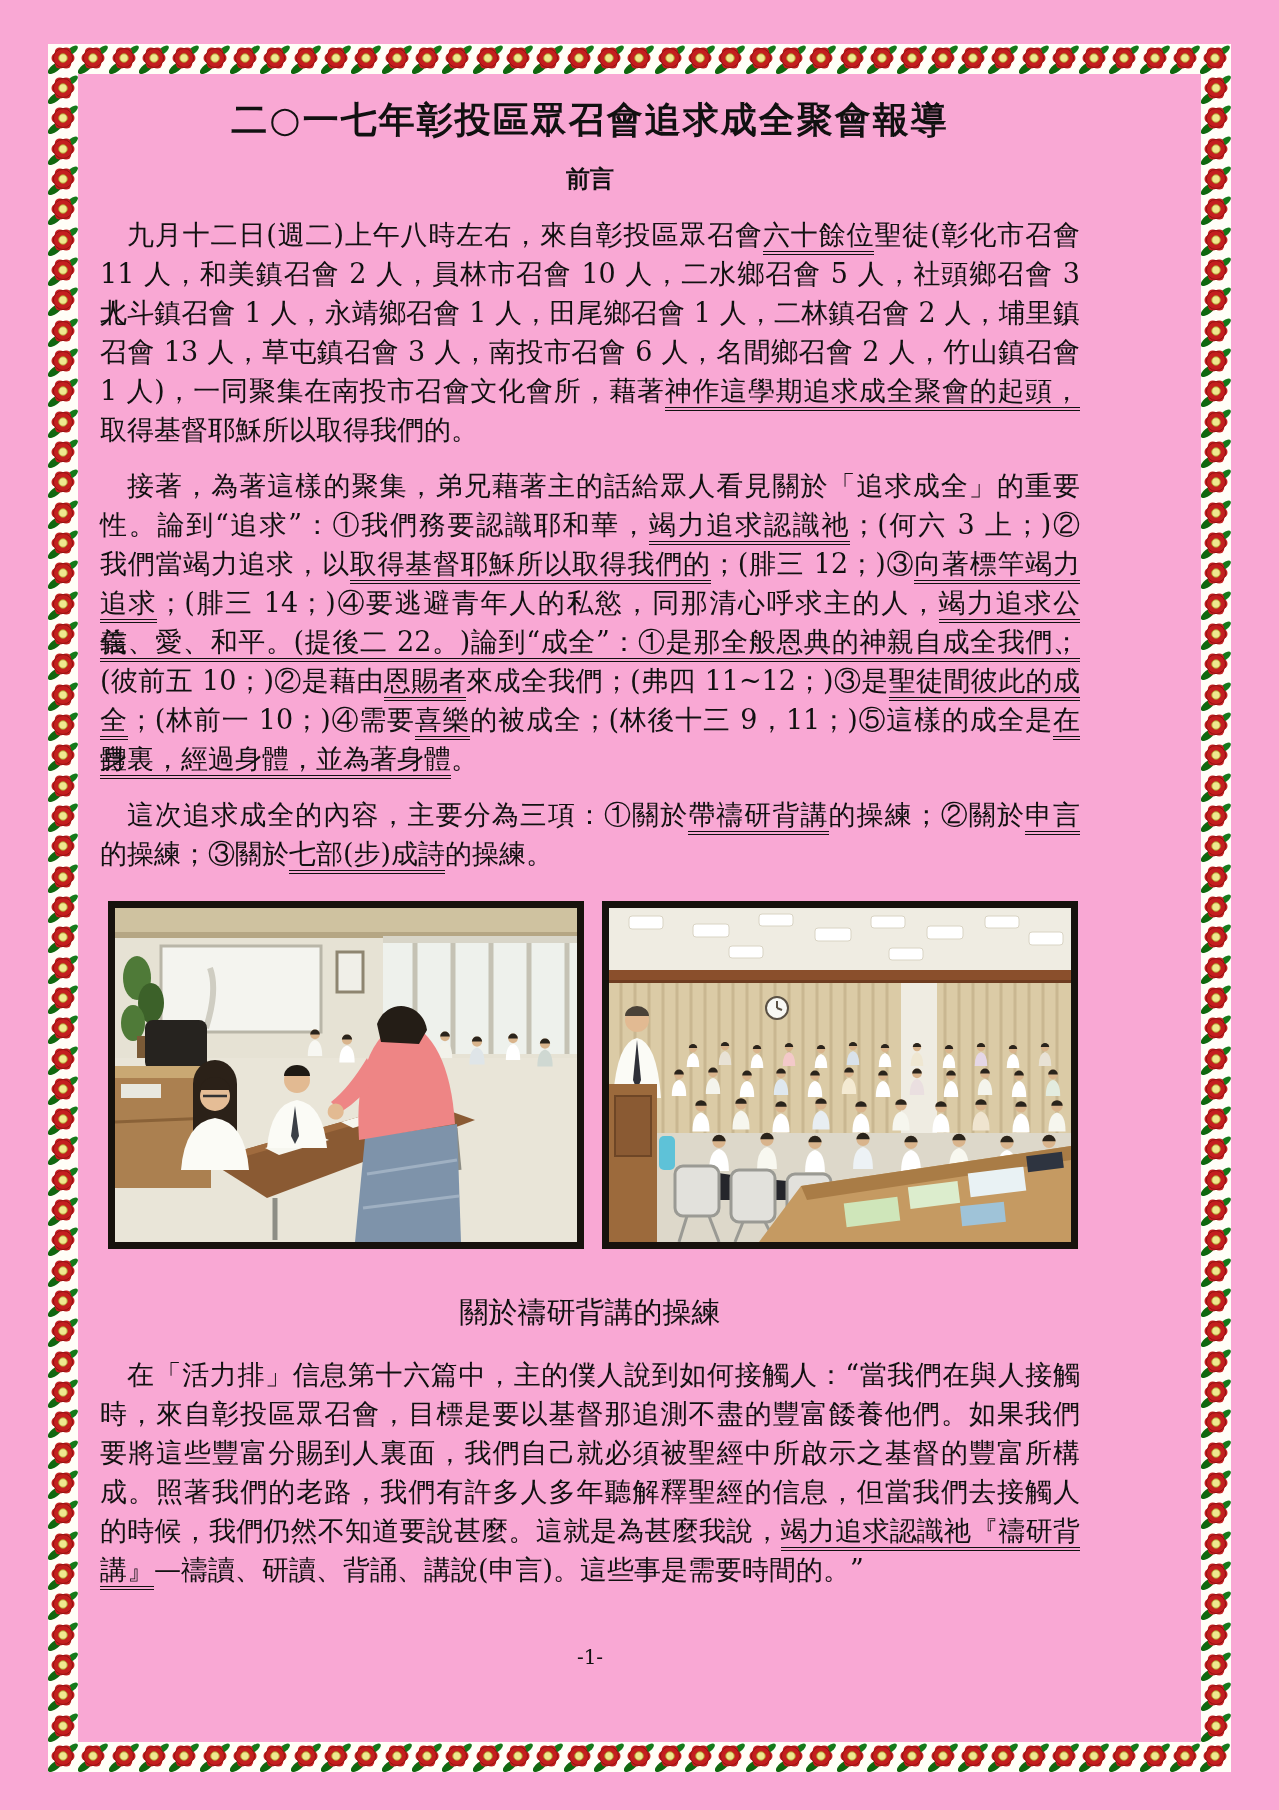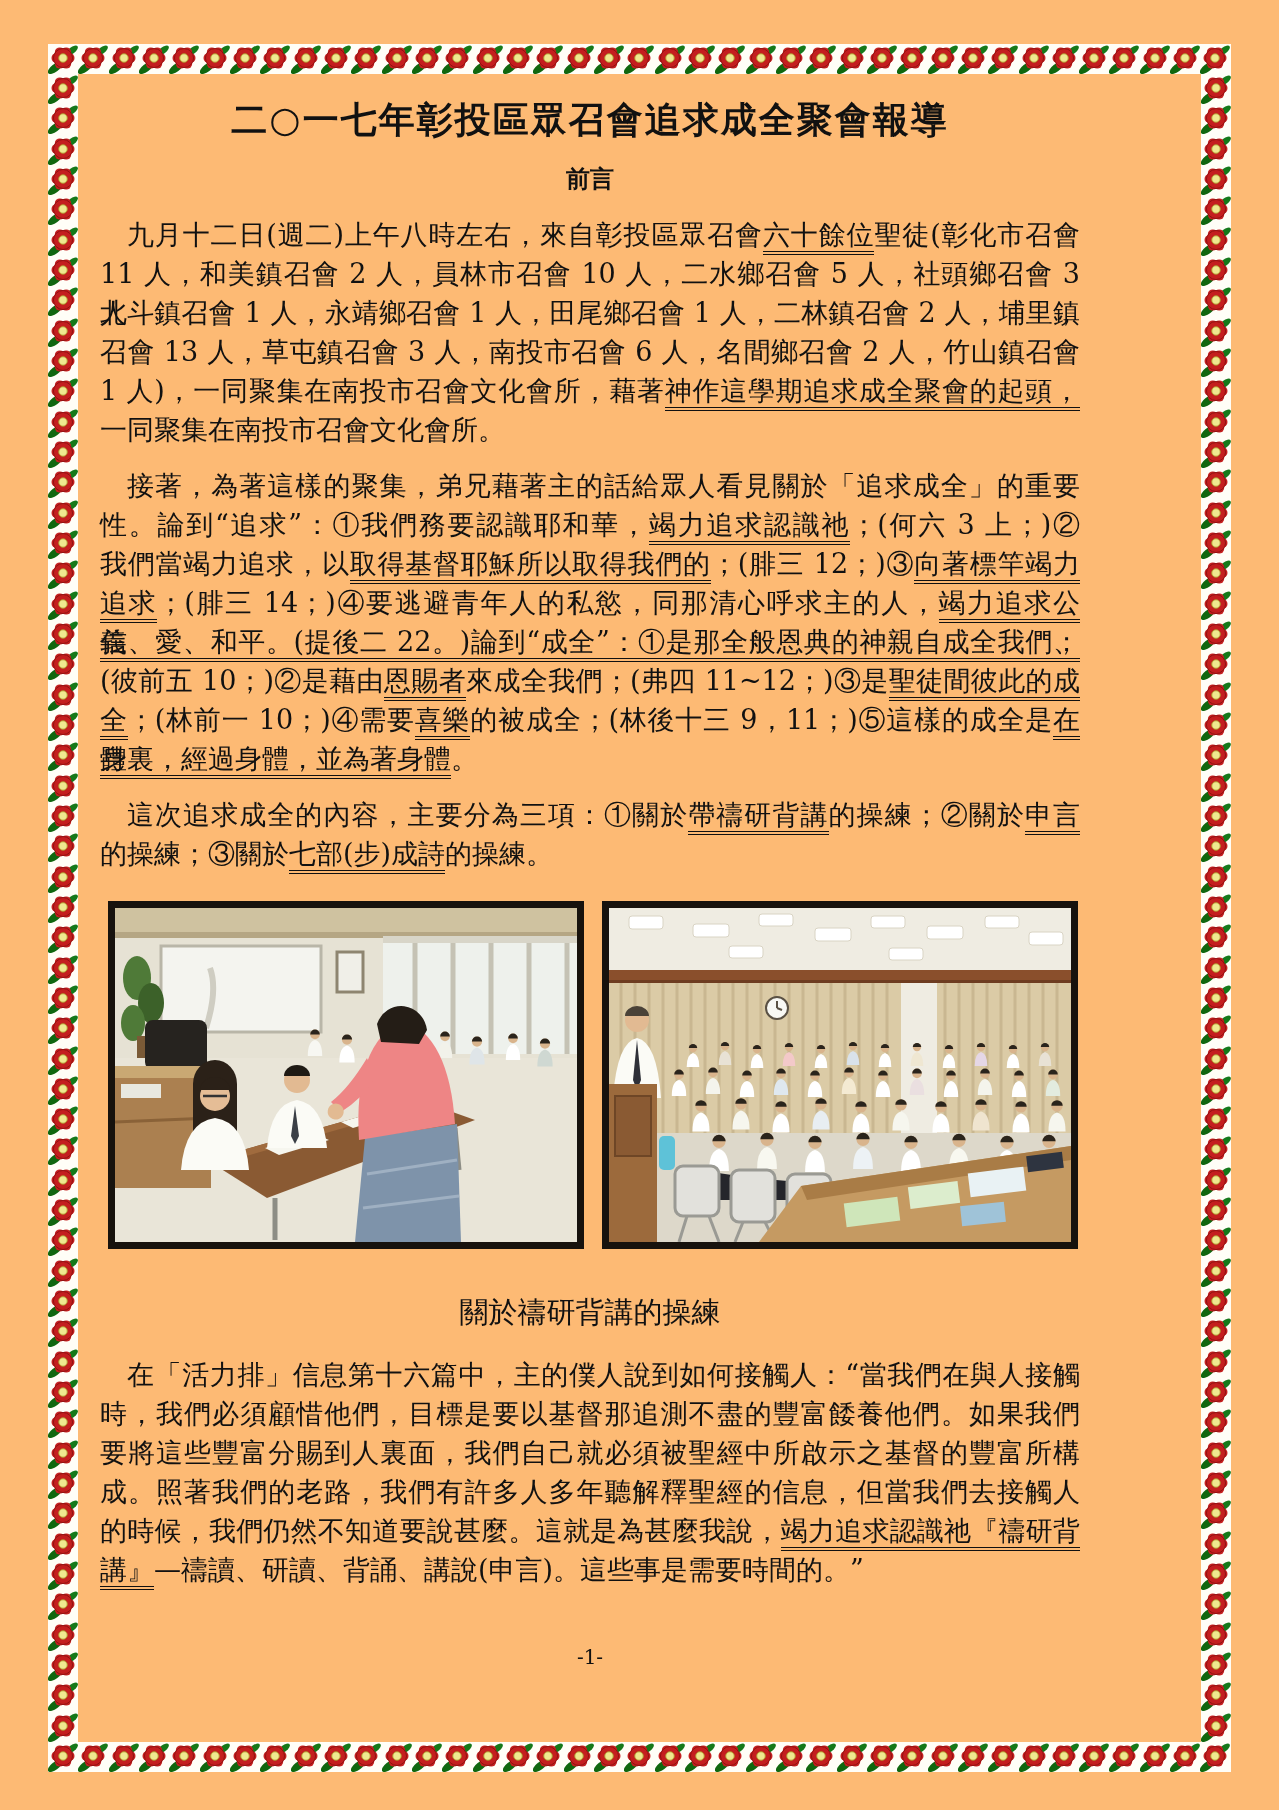--- a/index.html
+++ b/index.html
@@ -1,19 +1,19 @@
 <!DOCTYPE html>
 <html><head>
 <meta charset="utf-8">
 <style>
   html,body{margin:0;padding:0;}
   #page{
     position:relative;
     width:1279px;height:1810px;
-    background:#fdba74;
+    background:#f9a8d4;
     font-family:"DejaVu Serif", serif;
     color:#111;
     overflow:hidden;
   }
   
   .flower-strip{position:absolute;background:#fffef7;display:flex;overflow:hidden;}
   .strip-top   {left:48px;top:44px;width:1183px;height:30px;flex-direction:row;justify-content:space-between;}
   .strip-bottom{left:48px;top:1742px;width:1183px;height:30px;flex-direction:row;justify-content:space-between;}
   .strip-left  {left:48px;top:74px;width:30px;height:1668px;flex-direction:column;justify-content:space-between;}
   .strip-right {left:1201px;top:74px;width:30px;height:1668px;flex-direction:column;justify-content:space-between;}
@@ -2891,21 +2891,21 @@
 
     <h1 class="doc-title">二○一七年彰投區眾召會追求成全聚會報導</h1>
     <h2 class="doc-sub">前言</h2>
 
     <div class="para">
         <div class="line first"><span>九月十二日(週二)上午八時左右，來自彰投區眾召會</span><span class="u">六十餘位</span><span>聖徒(彰化市召會</span></div>
         <div class="line"><span>11 人，和美鎮召會 2 人，員林市召會 10 人，二水鄉召會 5 人，社頭鄉召會 3 人，</span></div>
         <div class="line"><span>北斗鎮召會 1 人，永靖鄉召會 1 人，田尾鄉召會 1 人，二林鎮召會 2 人，埔里鎮</span></div>
         <div class="line"><span>召會 13 人，草屯鎮召會 3 人，南投市召會 6 人，名間鄉召會 2 人，竹山鎮召會</span></div>
         <div class="line"><span>1 人)，一同聚集在南投市召會文化會所，藉著</span><span class="u">神作這學期追求成全聚會的起頭，</span></div>
-        <div class="line last"><span>一同聚集在南投市召會文化會所。</span></div>
+        <div class="line last"><span>取得基督耶穌所以取得我們的。</span></div>
       </div>
     <div class="para">
         <div class="line first"><span>接著，為著這樣的聚集，弟兄藉著主的話給眾人看見關於「追求成全」的重要</span></div>
         <div class="line"><span>性。論到“追求”：①我們務要認識耶和華，</span><span class="u">竭力追求認識祂</span><span>；(何六 3 上；)②</span></div>
         <div class="line"><span>我們當竭力追求，以</span><span class="u">取得基督耶穌所以取得我們的</span><span>；(腓三 12；)③</span><span class="u">向著標竿竭力</span></div>
         <div class="line"><span class="u">追求</span><span>；(腓三 14；)④要逃避青年人的私慾，同那清心呼求主的人，</span><span class="u">竭力追求公義、</span></div>
         <div class="line"><span class="u">信、愛、和平</span><span>。(提後二 22。)論到“成全”：①是</span><span class="u">那全般恩典的神</span><span>親自成全我們；</span></div>
         <div class="line"><span>(彼前五 10；)②是藉由</span><span class="u">恩賜者</span><span>來成全我們；(弗四 11~12；)③是</span><span class="u">聖徒間彼此的成</span></div>
         <div class="line"><span class="u">全</span><span>；(林前一 10；)④需要</span><span class="u">喜樂</span><span>的被成全；(林後十三 9，11；)⑤這樣的成全是</span><span class="u">在身</span></div>
         <div class="line last"><span class="u">體裏，經過身體，並為著身體</span><span>。</span></div>
@@ -3157,21 +3157,21 @@
 
           <rect x="50" y="228" width="16" height="34" rx="5" fill="#5ec2d8"></rect>
         </svg>
       </div>
     </div>
 
     <h2 class="section-heading">關於禱研背講的操練</h2>
 
     <div class="para">
         <div class="line first"><span>在「活力排」信息第十六篇中，主的僕人說到如何接觸人：“當我們在與人接觸</span></div>
-        <div class="line"><span>時，我們必須顧惜他們，目標是要以基督那追測不盡的豐富餧養他們。如果我們</span></div>
+        <div class="line"><span>時，來自彰投區眾召會，目標是要以基督那追測不盡的豐富餧養他們。如果我們</span></div>
         <div class="line"><span>要將這些豐富分賜到人裏面，我們自己就必須被聖經中所啟示之基督的豐富所構</span></div>
         <div class="line"><span>成。照著我們的老路，我們有許多人多年聽解釋聖經的信息，但當我們去接觸人</span></div>
         <div class="line"><span>的時候，我們仍然不知道要說甚麼。這就是為甚麼我說，</span><span class="u">竭力追求認識祂『禱研背</span></div>
         <div class="line last"><span class="u">講』</span><span>—禱讀、研讀、背誦、講說(申言)。這些事是需要時間的。”</span></div>
       </div>
 
     <div class="page-number">-1-</div>
   </div>
 </div>
 

